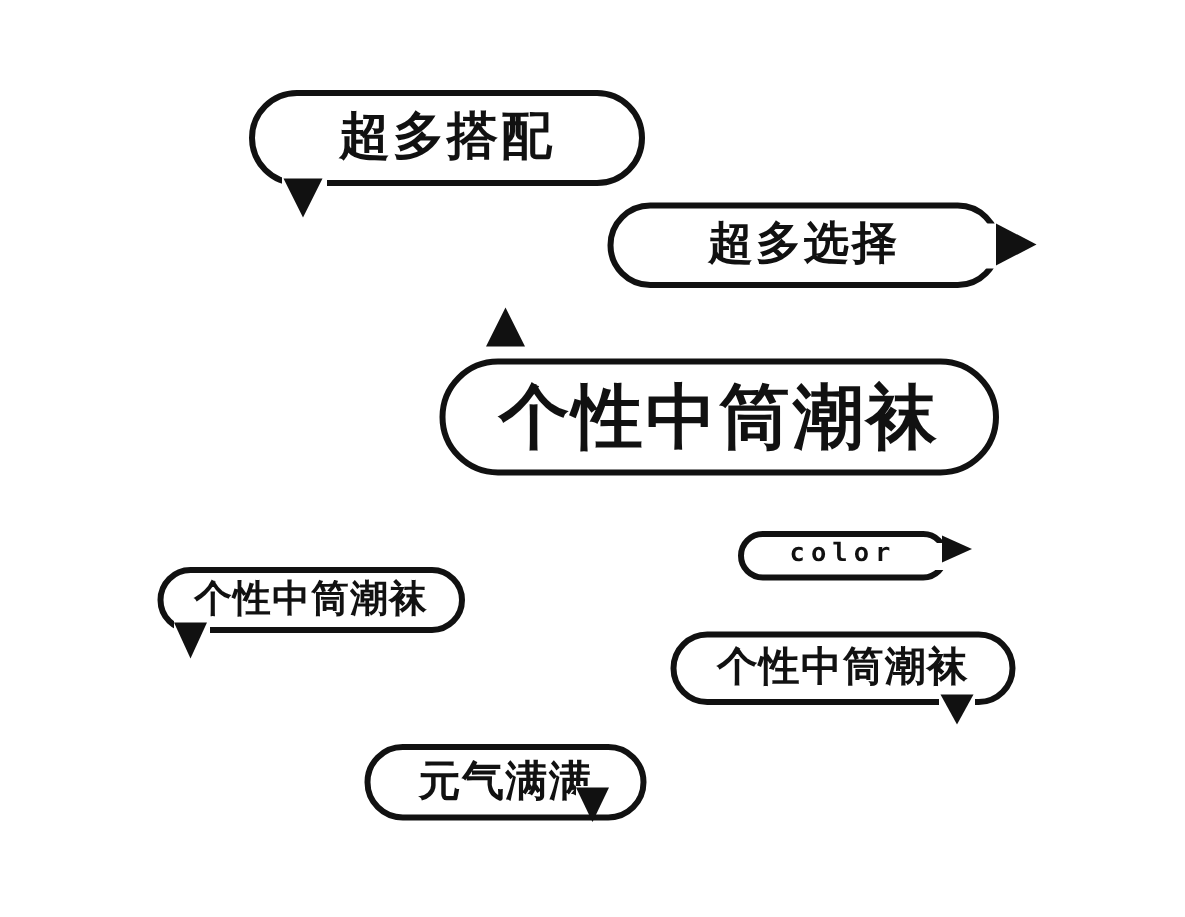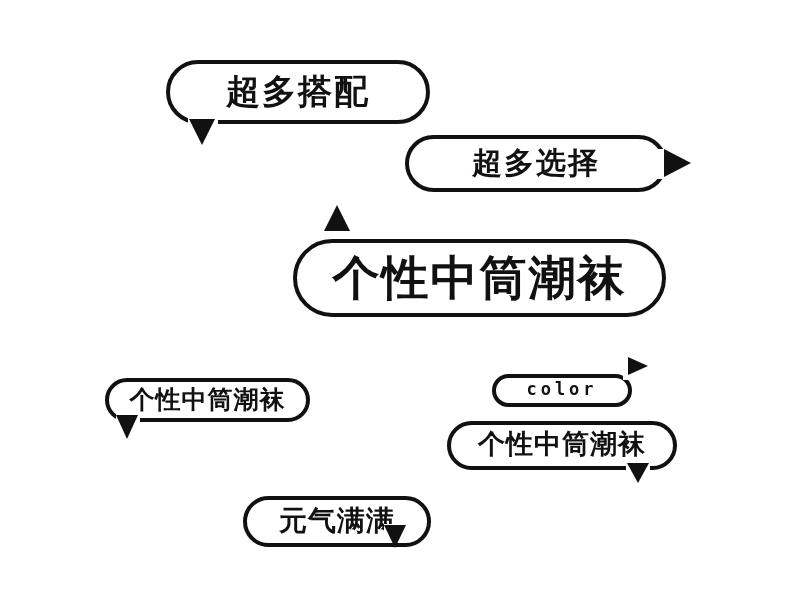--- a/index.html
+++ b/index.html
@@ -76,21 +76,20 @@
   #b-headline {
     left: 293px; top: 239px; width: 373px; height: 78px;
     border-radius: 39px;
     font-size: 47px; letter-spacing: 2px;
   }
   #b-color {
     left: 492px; top: 354px; width: 140px; height: 33px;
     border-radius: 17px;
     font-size: 17px; letter-spacing: 4px; font-weight: bold;
     font-family: "DejaVu Sans Mono", "Liberation Mono", monospace;
-    margin-top: 20px;
   }
   #b-rourun {
     left: 105px; top: 378px; width: 205px; height: 44px;
     border-radius: 22px;
     font-size: 25px; letter-spacing: 1px;
   }
   #b-ins {
     left: 447px; top: 421px; width: 230px; height: 49px;
     border-radius: 25px;
     font-size: 27px; letter-spacing: 1px;

